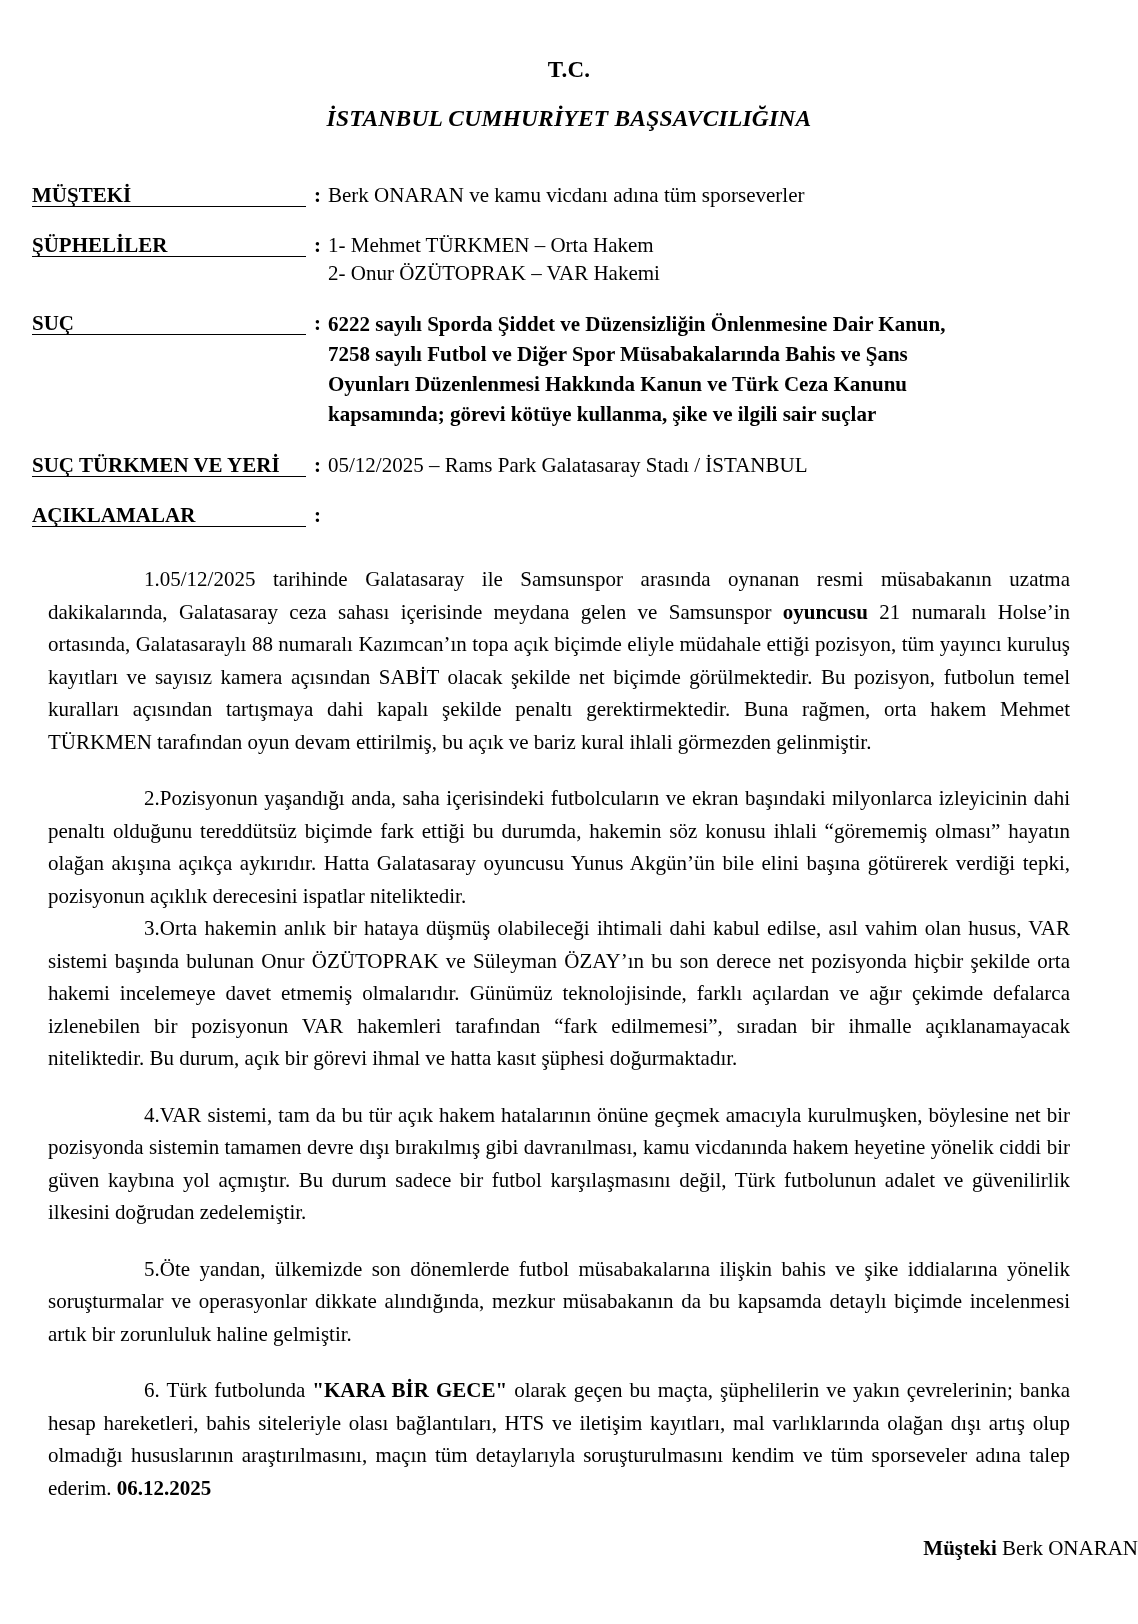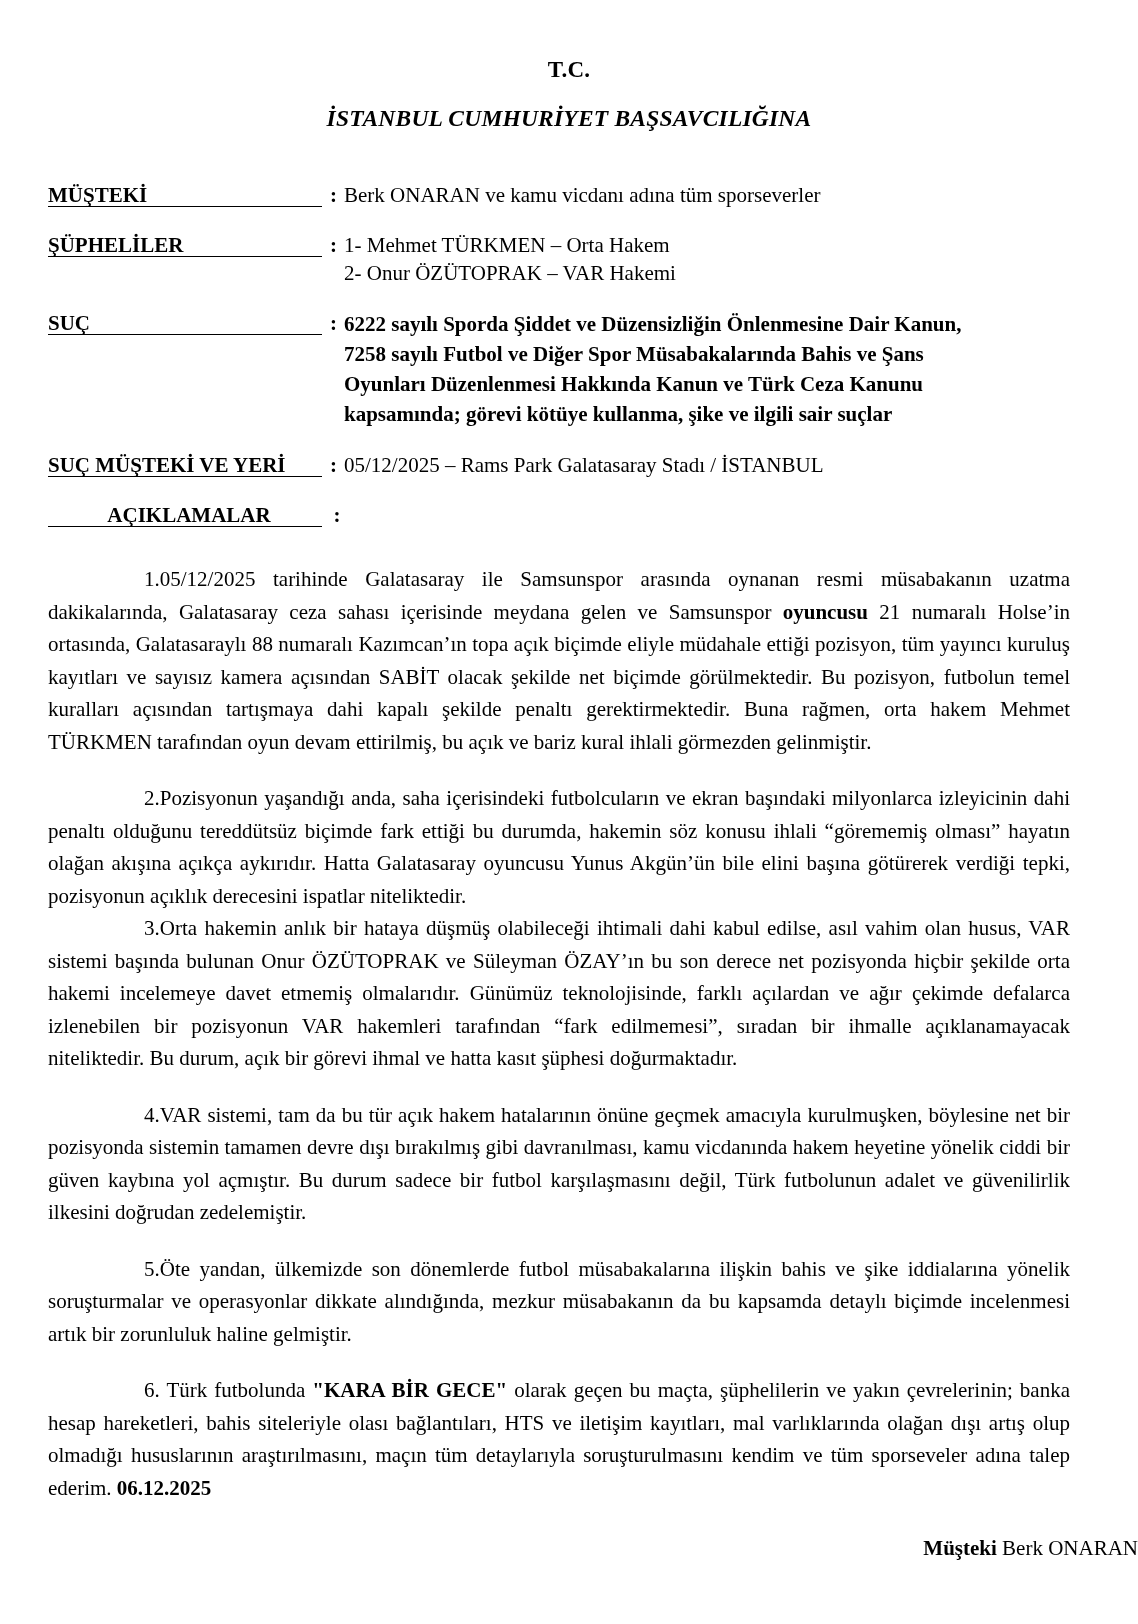--- a/index.html
+++ b/index.html
@@ -30,29 +30,29 @@
     font-size: 23px;
     line-height: 30px;
     letter-spacing: 0.2px;
   }
   .heading .line1 { display: block; margin-top: 55px; }
   .heading .line2 { display: block; margin-top: 18px; font-size: 23.5px; font-style: italic; }
 
   
   .fields {
     margin-top: 48px;
-    padding-left: 48px;
+    padding-left: 32px;
     padding-right: 52px;
   }
   .row {
     display: flex;
     align-items: flex-start;
     margin-bottom: 22px;
   }
-  .row.tight { margin-bottom: 20px; text-align: center; }
+  .row.tight { margin-bottom: 20px; }
   .label-cell {
     width: 282px;
     flex: 0 0 282px;
     position: relative;
     font-weight: bold;
     font-size: 21px;
     line-height: 28px;
     white-space: nowrap;
   }
   .label-cell .label-txt {
@@ -152,21 +152,21 @@
       <div class="value-cell bold">
         <span class="vline">6222 sayılı Sporda Şiddet ve Düzensizliğin Önlenmesine Dair Kanun,</span>
         <span class="vline">7258 sayılı Futbol ve Diğer Spor Müsabakalarında Bahis ve Şans</span>
         <span class="vline">Oyunları Düzenlenmesi Hakkında Kanun ve Türk Ceza Kanunu</span>
         <span class="vline">kapsamında; görevi kötüye kullanma,  şike ve ilgili sair suçlar</span>
       </div>
     </div>
 
     <div class="row">
       <div class="label-cell">
-        <span class="label-txt">SUÇ MÜŞTEKİ VE YERİ</span>
+        <span class="label-txt">SUÇ TÜRKMEN VE YERİ</span>
         <span class="rule"></span>
       </div>
       <div class="colon-cell">:</div>
       <div class="value-cell">
         <span class="vline">05/12/2025 – Rams Park Galatasaray Stadı / İSTANBUL</span>
       </div>
     </div>
 
     <div class="row tight">
       <div class="label-cell">

